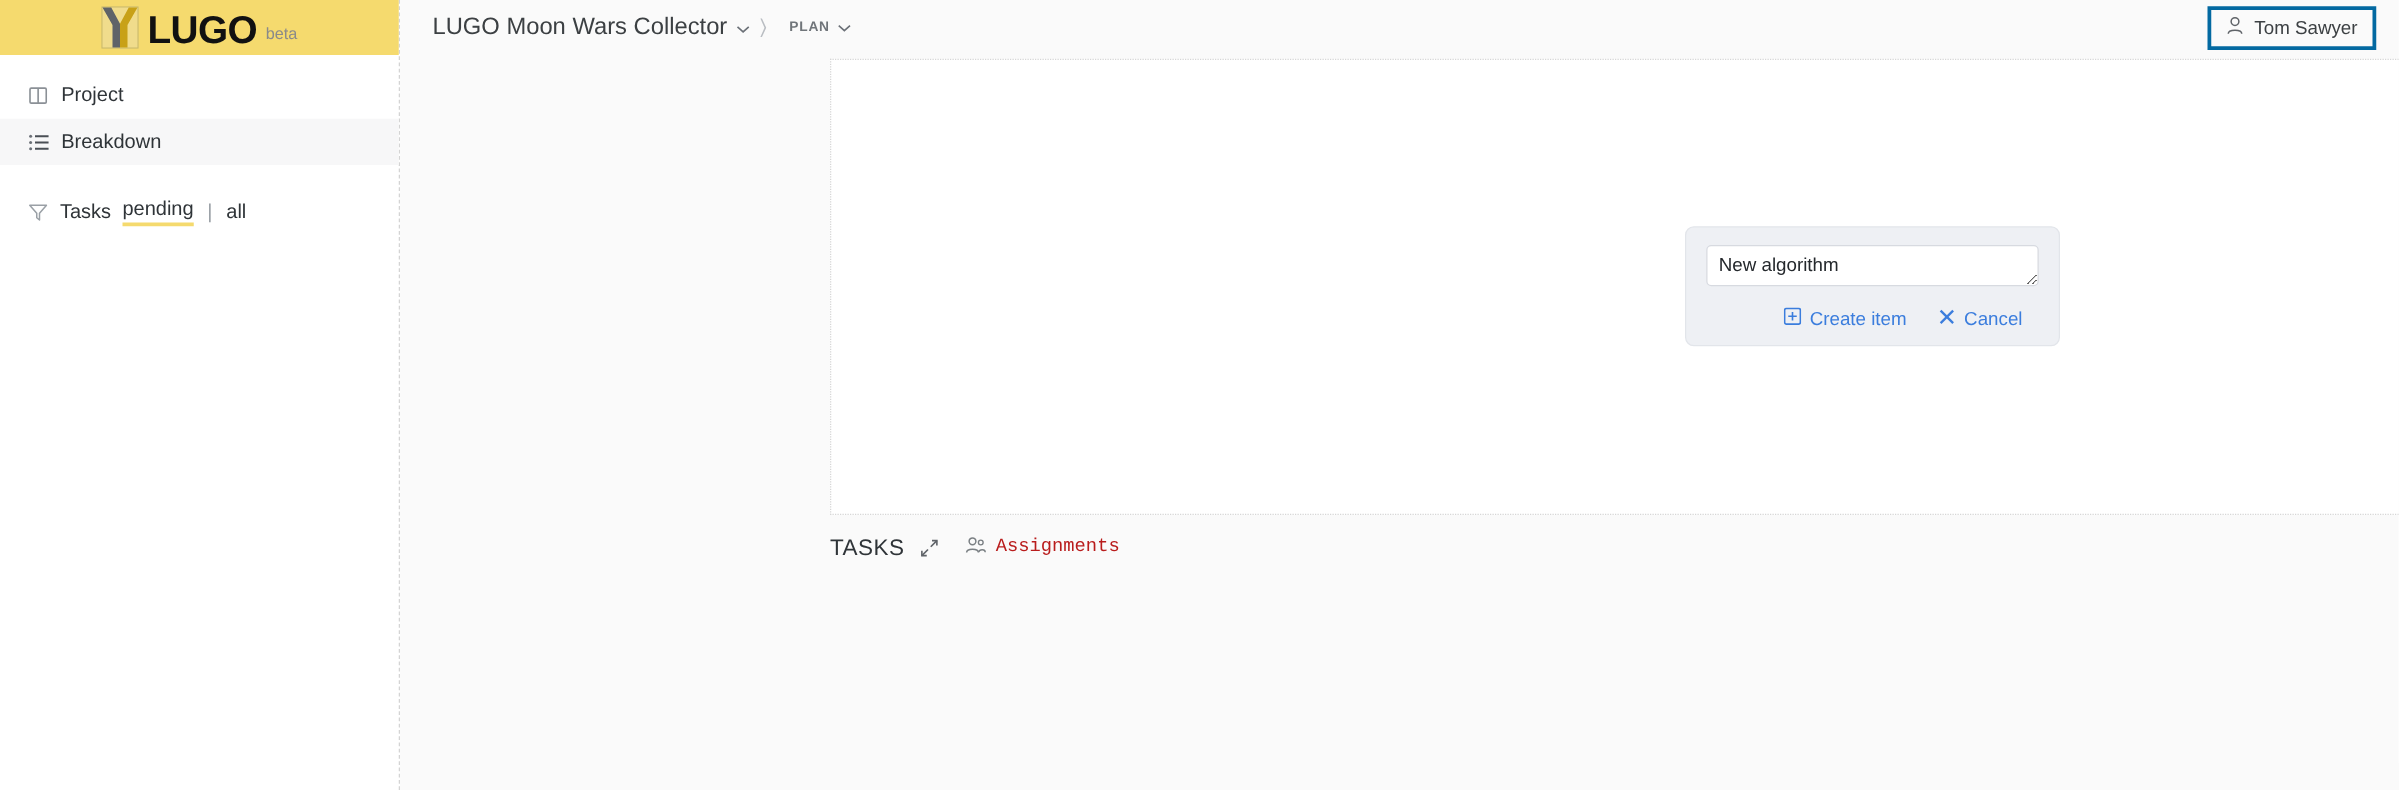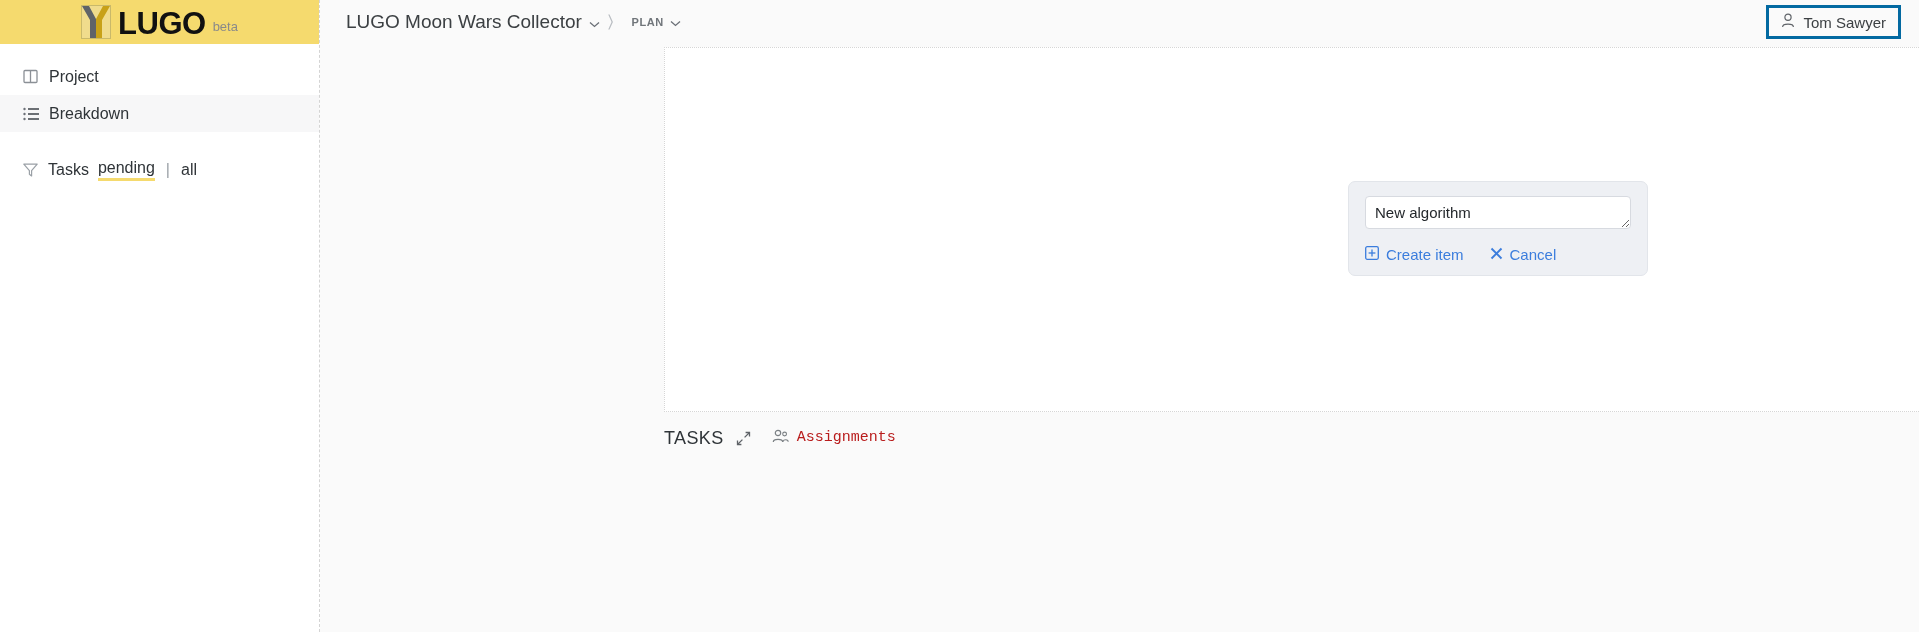--- a/index.html
+++ b/index.html
@@ -103,21 +103,21 @@
     background: #ffffff;
     border: 1px solid #d7dae0;
     border-radius: 4px;
     font-family: "Liberation Sans", sans-serif;
     font-size: 15px; color: #24282c;
     padding: 7px 9px;
     resize: vertical;
     display: block;
     overflow: hidden;
   }
-  .dlg-actions { display: flex; align-items: center; gap: 26px; margin-top: 17px; }
+  .dlg-actions { display: flex; align-items: center; gap: 26px; margin-top: 17px; justify-content: flex-end; }
   .dlg-btn {
     display: flex; align-items: center; gap: 7px;
     color: #3b7ddd; font-size: 15px; cursor: pointer; background: none; border: none;
     font-family: "Liberation Sans", sans-serif; padding: 0;
   }
 
   
   .tasks-bar {
     position: absolute; left: 344px; top: 428px;
     display: flex; align-items: center; gap: 12px;

